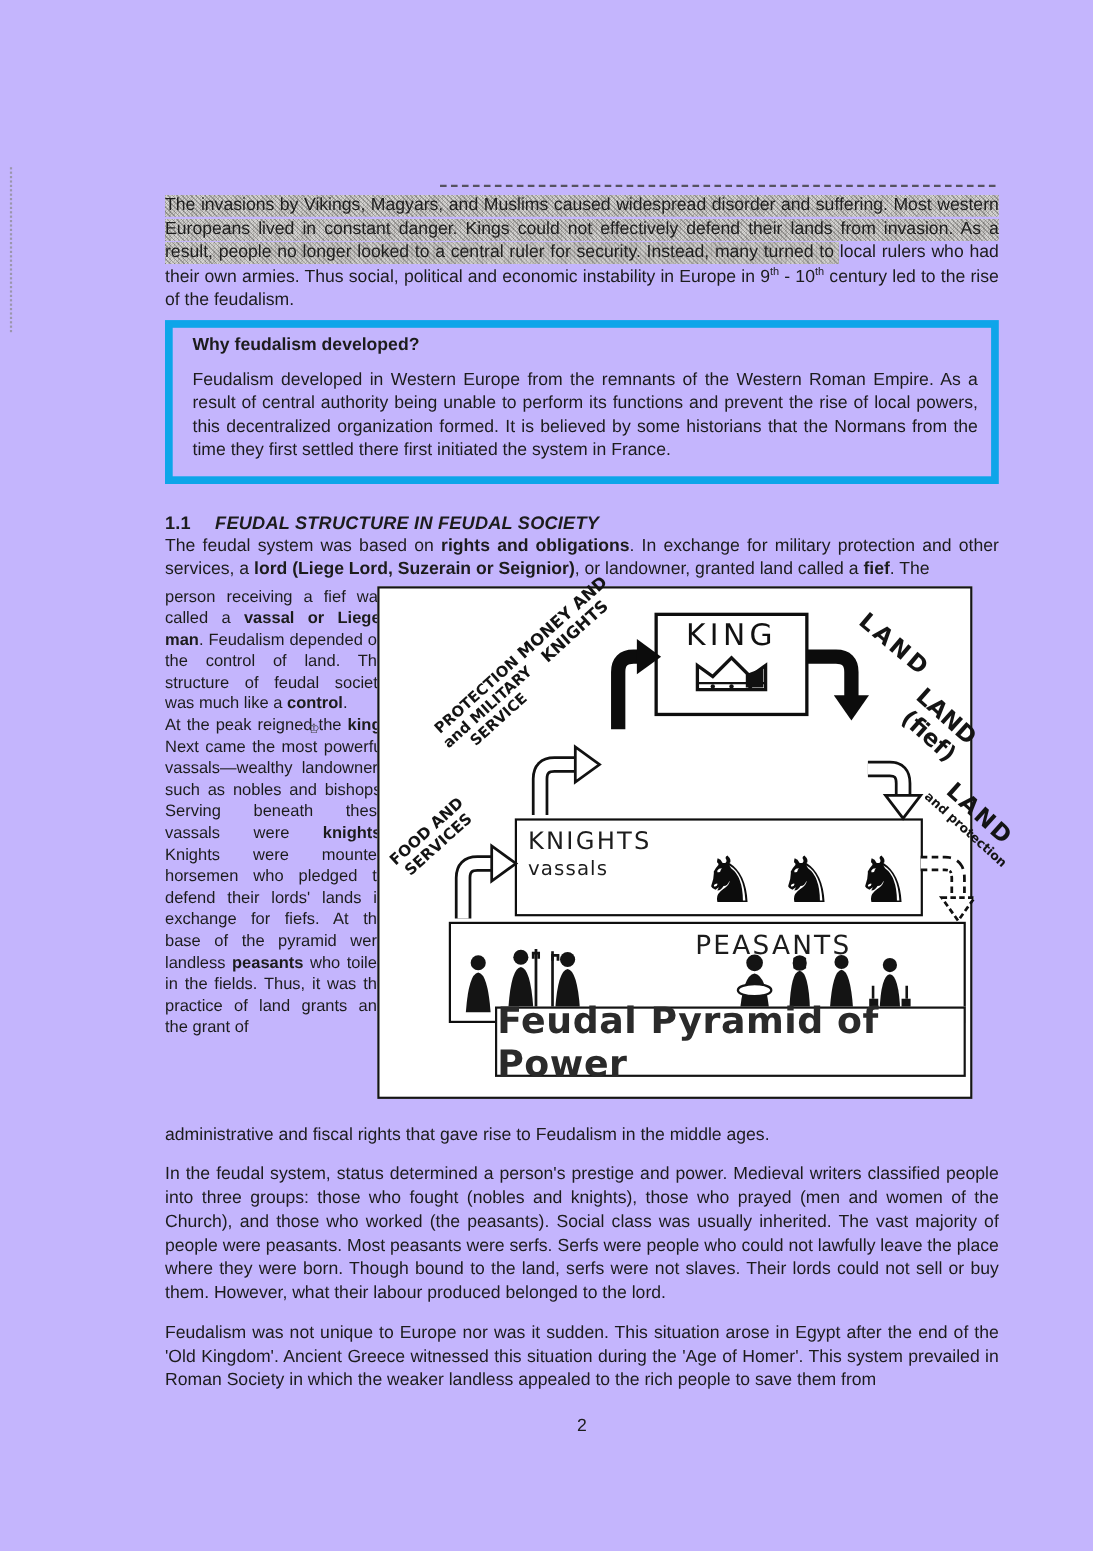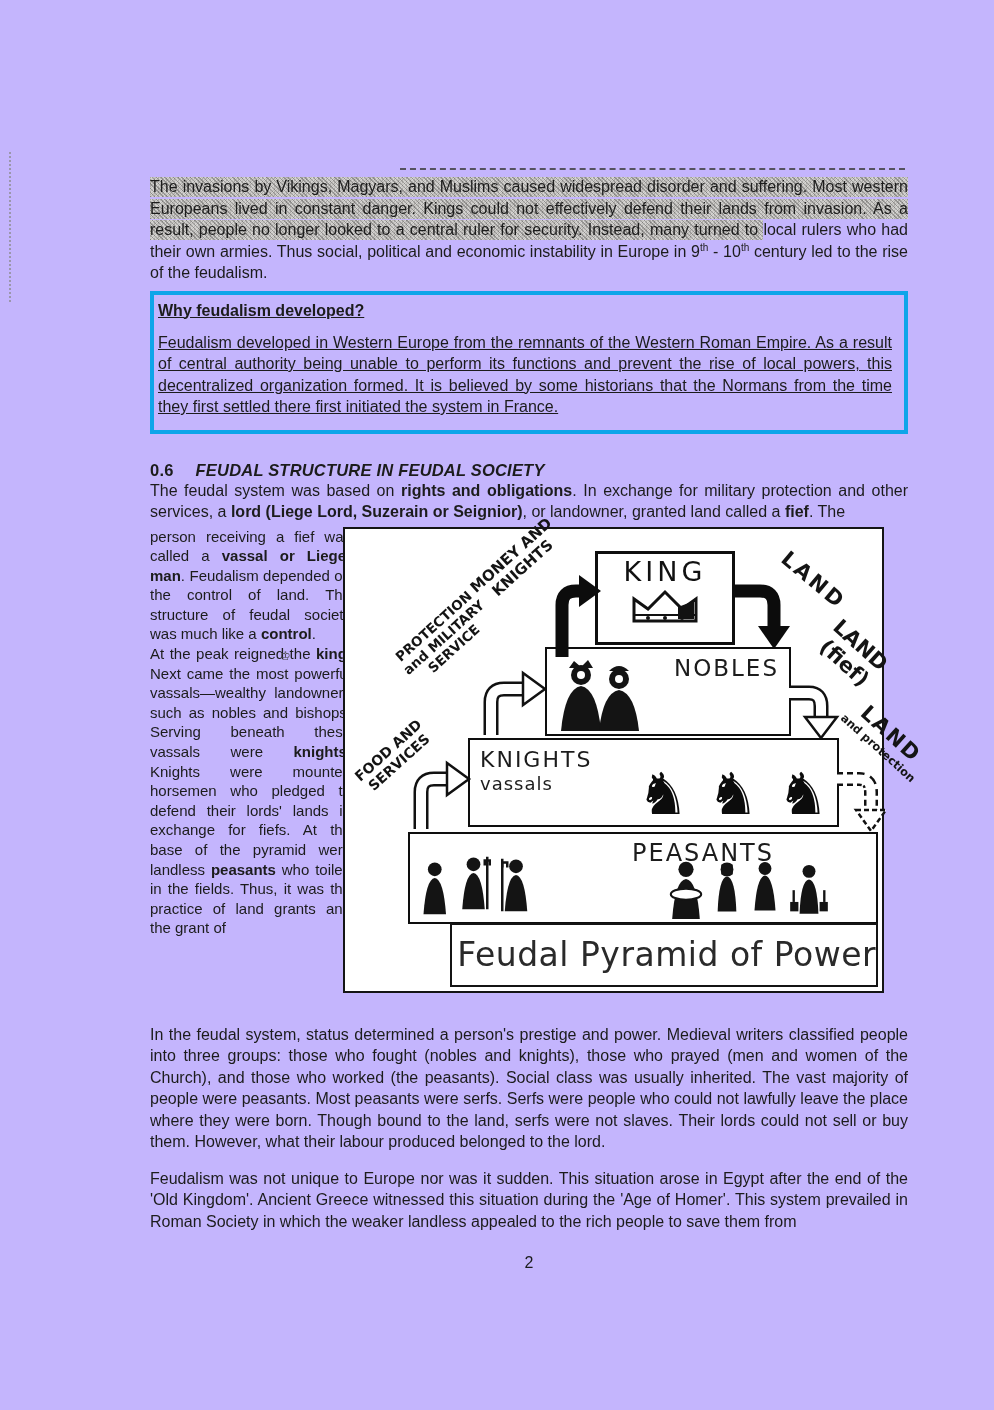--- a/index.html
+++ b/index.html
@@ -28,24 +28,23 @@
     background-color:#bfbdba;
     background-image:
       repeating-linear-gradient(45deg, rgba(20,20,20,.28) 0 1px, transparent 1px 3px),
       repeating-linear-gradient(-45deg, rgba(255,255,255,.35) 0 1px, transparent 1px 2px),
       repeating-linear-gradient(90deg, rgba(0,0,0,.10) 0 1px, transparent 1px 4px);
     box-decoration-break:clone;-webkit-box-decoration-break:clone;
     padding:1px 0 2px 0;
   }
   .sup{vertical-align:super;font-size:10px;line-height:0;}
   .info-box{
-    border:4px solid #0ea5e9;
+    border:7px solid #0ea5e9;
     margin-top:7px;
-    padding:7px 12px 12px 4px;
-    text-decoration:underline;
+    padding:7px 12px 12px 18px;
   }
   .info-title{font-weight:bold;font-size:16px;margin-bottom:12px;}
   .section-heading{
     margin:27px 0 0 0;
     font-size:16.5px;font-weight:bold;font-style:italic;
     letter-spacing:.2px;
   }
   .section-heading .num{margin-right:22px;font-style:normal;}
   .intro-para{}
   .wrap-block{position:relative;margin-top:4px;min-height:482px;}
@@ -74,23 +73,23 @@
   .knights-label{font-size:22px;letter-spacing:2px;}
   .knights-sub{font-size:18px;letter-spacing:1px;}
   .knights-row{position:absolute;right:8px;bottom:0px;display:flex;gap:18px;}
   .knight{font-family:"DejaVu Sans",sans-serif;font-size:58px;line-height:62px;color:#0c0c0c;}
   .peasants-box{left:63px;top:303px;width:470px;height:92px;border-width:2.5px;}
   .peasants-label{position:absolute;left:222px;top:5px;font-size:24px;letter-spacing:2px;}
   .peasants-row{position:absolute;left:6px;right:6px;bottom:3px;display:flex;align-items:flex-end;}
   .peasants-row .gap{width:128px;}
   .pfig{display:block;margin:0 5px;fill:#141414;}
   .caption-box{
-    position:absolute;left:105px;top:394px;width:428px;height:64px;
+    position:absolute;left:105px;top:380px;width:428px;height:64px;
     border:2px solid #141414;box-sizing:border-box;background:#fff;
-    display:flex;align-items:center;justify-content:flex-end;
+    display:flex;align-items:center;justify-content:flex-end;font-weight:bold;
   }
   .caption-text{font-size:33px;color:#2a2a2a;letter-spacing:.5px;}
   .arrow-svg{position:absolute;left:-2px;top:-2px;overflow:visible;pointer-events:none;}
   .rot-label{
     position:absolute;font-weight:bold;text-align:center;color:#141414;
     font-family:"DejaVu Sans",sans-serif;line-height:1.12;
   }
   .lbl-money{left:116px;top:16px;width:112px;font-size:15px;transform:rotate(-42deg);}
   .lbl-land{left:428px;top:40px;width:80px;font-size:21px;letter-spacing:3px;transform:rotate(40deg);}
   .lbl-protection{left:36px;top:86px;width:126px;font-size:13.5px;transform:rotate(-42deg);}
@@ -110,21 +109,21 @@
 
   <div class="content">
 
     <p class="para"><span class="noisy">The invasions by Vikings, Magyars, and Muslims caused widespread disorder and suffering. Most western Europeans lived in constant danger. Kings could not effectively defend their lands from invasion. As a result, people no longer looked to a central ruler for security. Instead, many turned to </span><span>local rulers who had their own armies. Thus social, political and economic instability in Europe in 9</span><span class="sup">th</span><span> - 10</span><span class="sup">th</span><span> century led to the rise of the feudalism.</span></p>
 
     <div class="info-box">
       <div class="info-title">Why feudalism developed?</div>
       <p class="para">Feudalism developed in Western Europe from the remnants of the Western Roman Empire. As a result of central authority being unable to perform its functions and prevent the rise of local powers, this decentralized organization formed. It is believed by some historians that the Normans from the time they first settled there first initiated the system in France.</p>
     </div>
 
-    <h2 class="section-heading"><span class="num">0.6</span><span>FEUDAL STRUCTURE IN FEUDAL SOCIETY</span></h2>
+    <h2 class="section-heading"><span class="num">1.1</span><span>FEUDAL STRUCTURE IN FEUDAL SOCIETY</span></h2>
 
     <p class="para intro-para"><span>The feudal system was based on </span><b>rights and obligations</b><span>. In exchange for military protection and other services, a </span><b>lord (Liege Lord, Suzerain or Seignior)</b><span>, or landowner, granted land called a </span><b>fief</b><span>. The</span></p>
 
     <div class="wrap-block">
 
       <p class="para leftcol"><span>person receiving a fief was called a </span><b>vassal or Liege-man</b><span>. Feudalism depended on the control of land. The structure of feudal society was much like a </span><b>control</b><span>.</span></p>
       <span class="stamp">♔</span>
       <p class="para leftcol"><span>At the peak reigned the </span><b>king</b><span>. Next came the most powerful vassals—wealthy landowners such as nobles and bishops. Serving beneath these vassals were </span><b>knights</b><span>. Knights were mounted horsemen who pledged to defend their lords' lands in exchange for fiefs. At the base of the pyramid were landless </span><b>peasants</b><span> who toiled in the fields. Thus, it was the practice of land grants and the grant of</span></p>
 
       <figure class="pyramid-figure" style="margin:0;">
@@ -134,33 +133,20 @@
           <svg width="78" height="40" viewBox="0 0 78 40">
             <path d="M8 34 L8 12 L22 22 L39 5 L56 22 L70 12 L70 34 Z" fill="#fff" stroke="#111" stroke-width="3"></path>
             <line x1="8" y1="28" x2="70" y2="28" stroke="#111" stroke-width="2"></line>
             <circle cx="22" cy="31" r="2" fill="#111"></circle>
             <circle cx="39" cy="31" r="2" fill="#111"></circle>
             <circle cx="56" cy="31" r="2" fill="#111"></circle>
             <path d="M52 20 L68 14 L68 32 L52 32 Z" fill="#111"></path>
           </svg>
         </div>
 
-        <div class="fig-box nobles-box">
-          <div class="nobles-label">NOBLES</div>
-          <svg class="nobles-art" width="100" height="74" viewBox="0 0 100 74">
-            <circle cx="28" cy="16" r="10" fill="#141414"></circle>
-            <path d="M16 9 L21 2 L28 8 L35 1 L40 9 Z" fill="#141414"></path>
-            <path d="M8 72 Q12 30 28 27 Q44 30 48 72 Z" fill="#141414"></path>
-            <circle cx="66" cy="20" r="10" fill="#141414"></circle>
-            <path d="M56 12 Q66 2 76 12 Z" fill="#141414"></path>
-            <path d="M46 72 Q50 34 66 31 Q82 34 86 72 Z" fill="#141414"></path>
-            <circle cx="28" cy="16" r="4" fill="#fff"></circle>
-            <circle cx="66" cy="20" r="4" fill="#fff"></circle>
-          </svg>
-        </div>
 
         <div class="fig-box knights-box">
           <div class="knights-text">
             <div class="knights-label">KNIGHTS</div>
             <div class="knights-sub">vassals</div>
           </div>
           <div class="knights-row">
             <span class="knight">♞</span>
             <span class="knight">♞</span>
             <span class="knight">♞</span>
@@ -260,20 +246,21 @@
           <div>SERVICES</div>
         </div>
         <div class="rot-label lbl-landprot">
           <div class="big">LAND</div>
           <div class="small">and protection</div>
         </div>
       </figure>
 
     </div>
 
+    <p class="para continuation">administrative and fiscal rights that gave rise to Feudalism in the middle ages.</p>
 
     <p class="para body-para">In the feudal system, status determined a person's prestige and power. Medieval writers classified people into three groups: those who fought (nobles and knights), those who prayed (men and women of the Church), and those who worked (the peasants). Social class was usually inherited. The vast majority of people were peasants. Most peasants were serfs. Serfs were people who could not lawfully leave the place where they were born. Though bound to the land, serfs were not slaves. Their lords could not sell or buy them. However, what their labour produced belonged to the lord.</p>
 
     <p class="para body-para">Feudalism was not unique to Europe nor was it sudden. This situation arose in Egypt after the end of the 'Old Kingdom'. Ancient Greece witnessed this situation during the 'Age of Homer'. This system prevailed in Roman Society in which the weaker landless appealed to the rich people to save them from</p>
 
     <div class="page-number">2</div>
 
   </div>
 </div>
 

